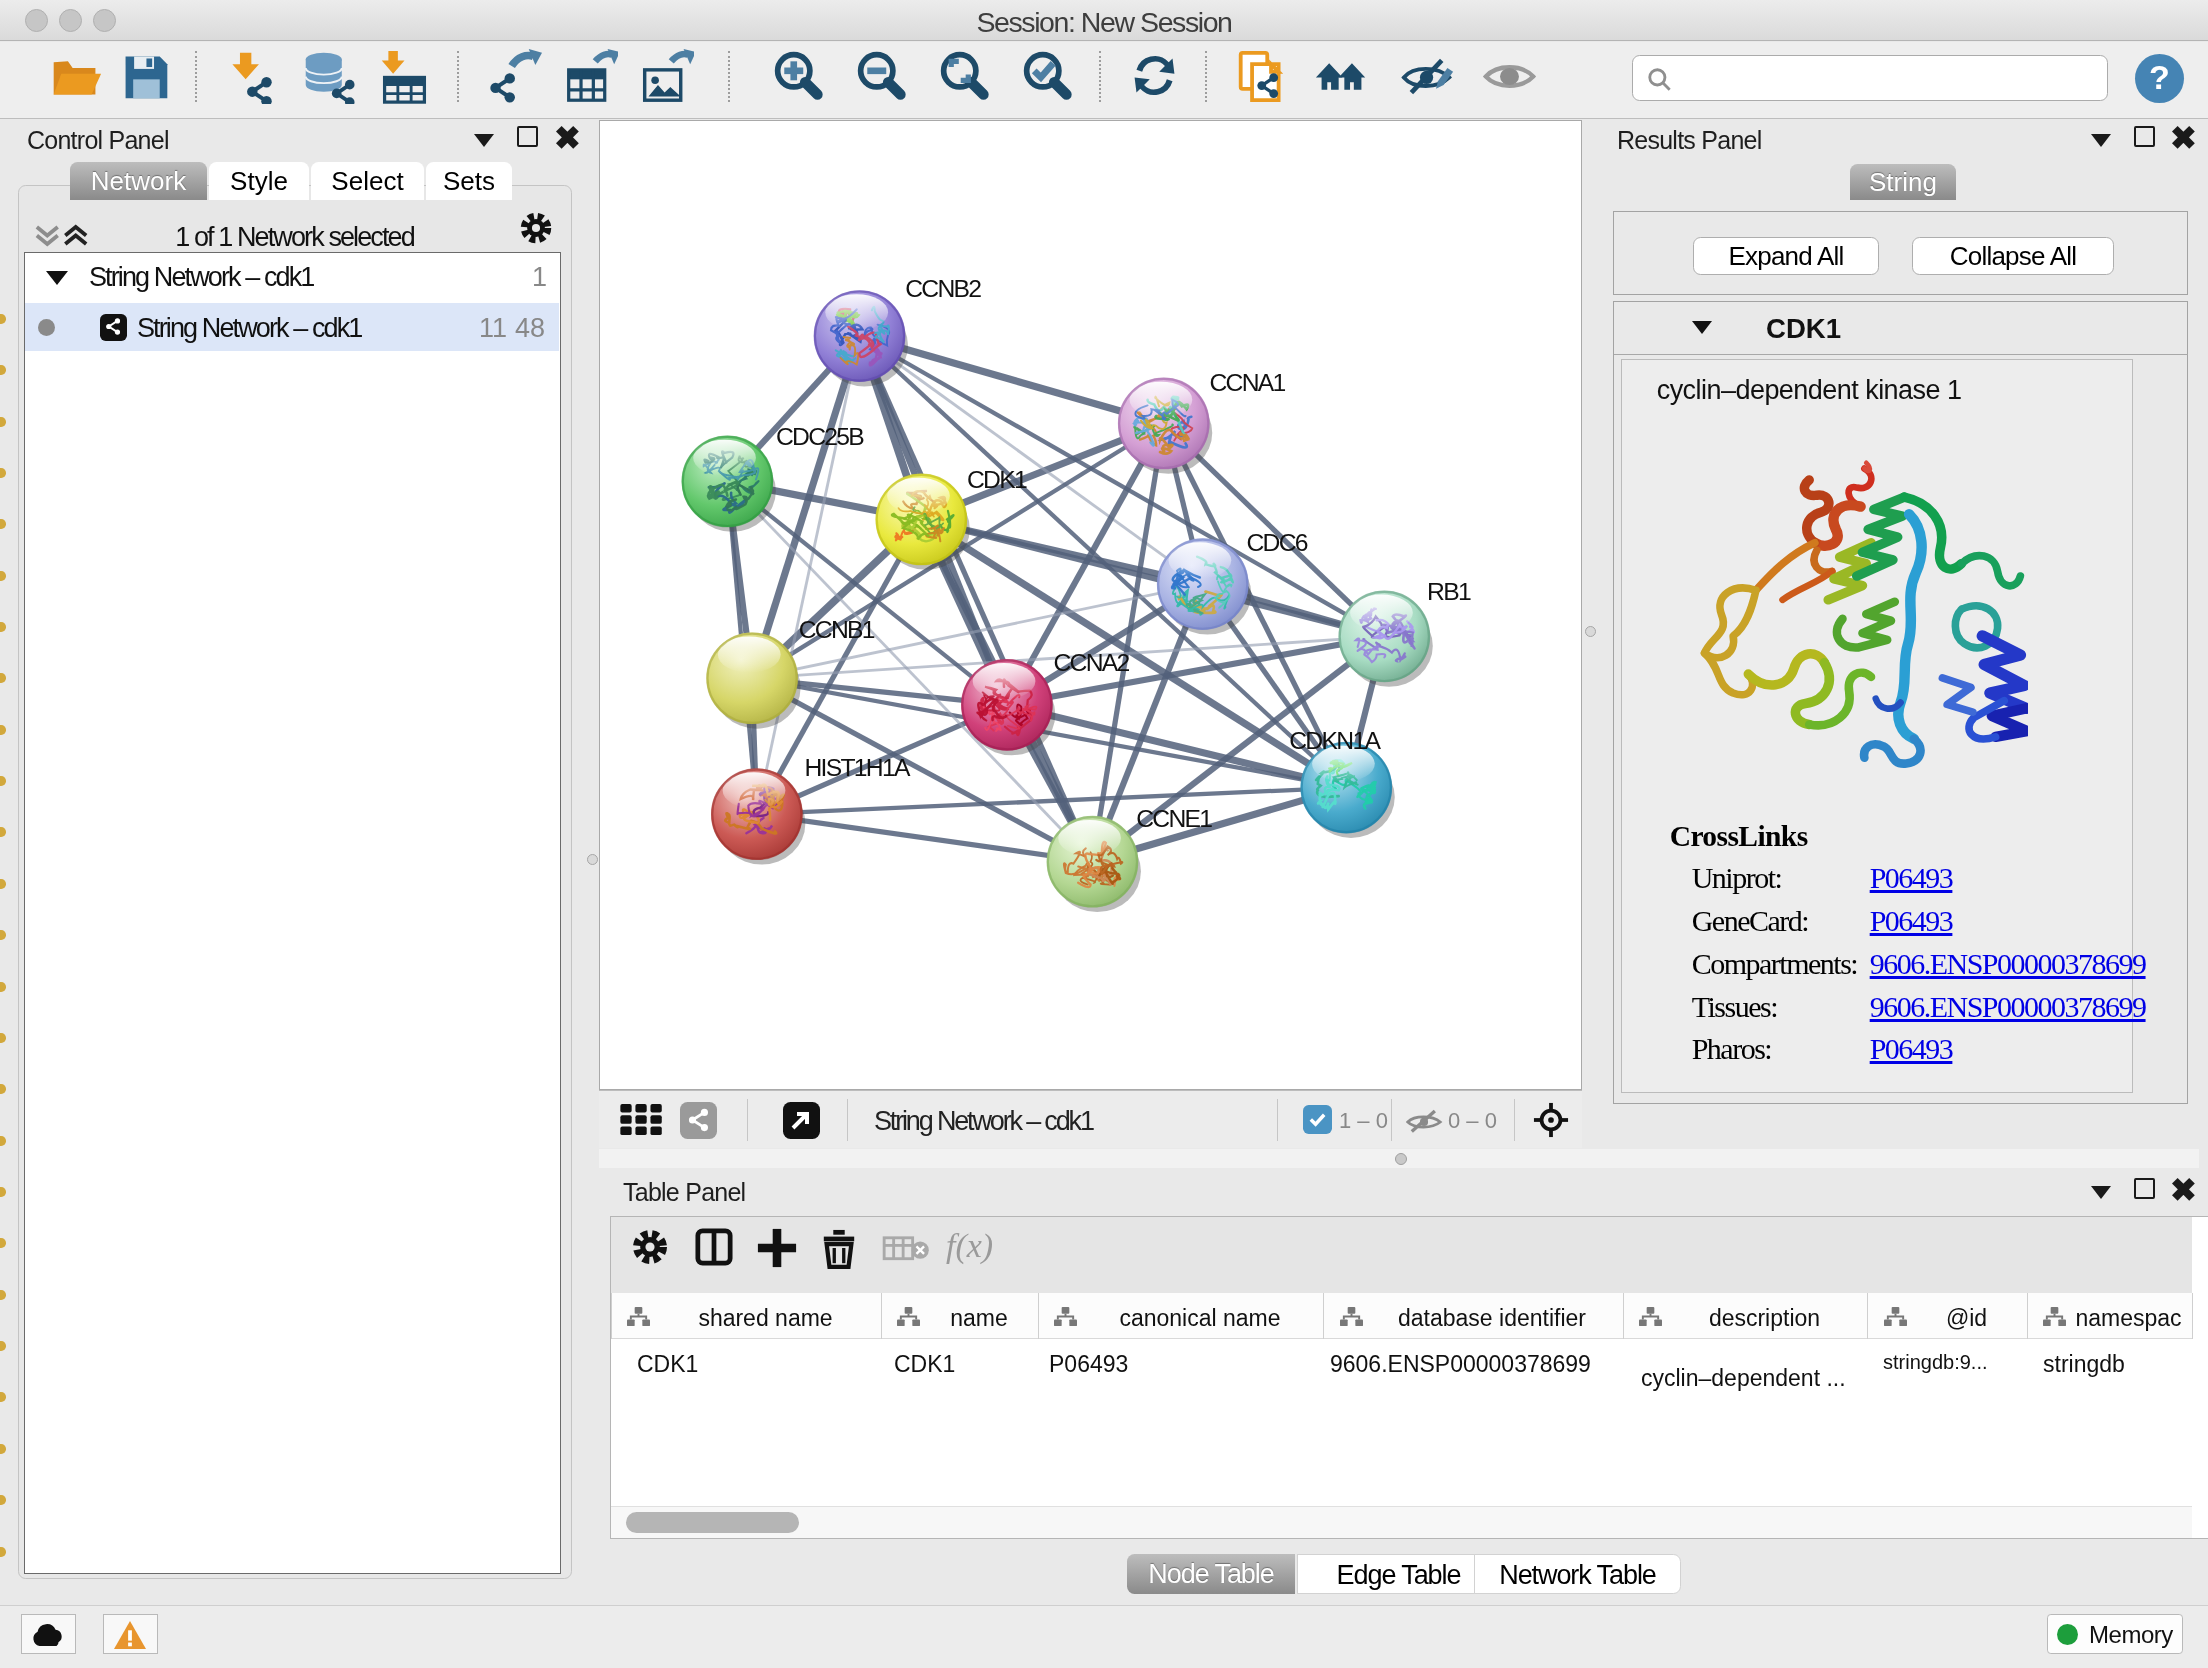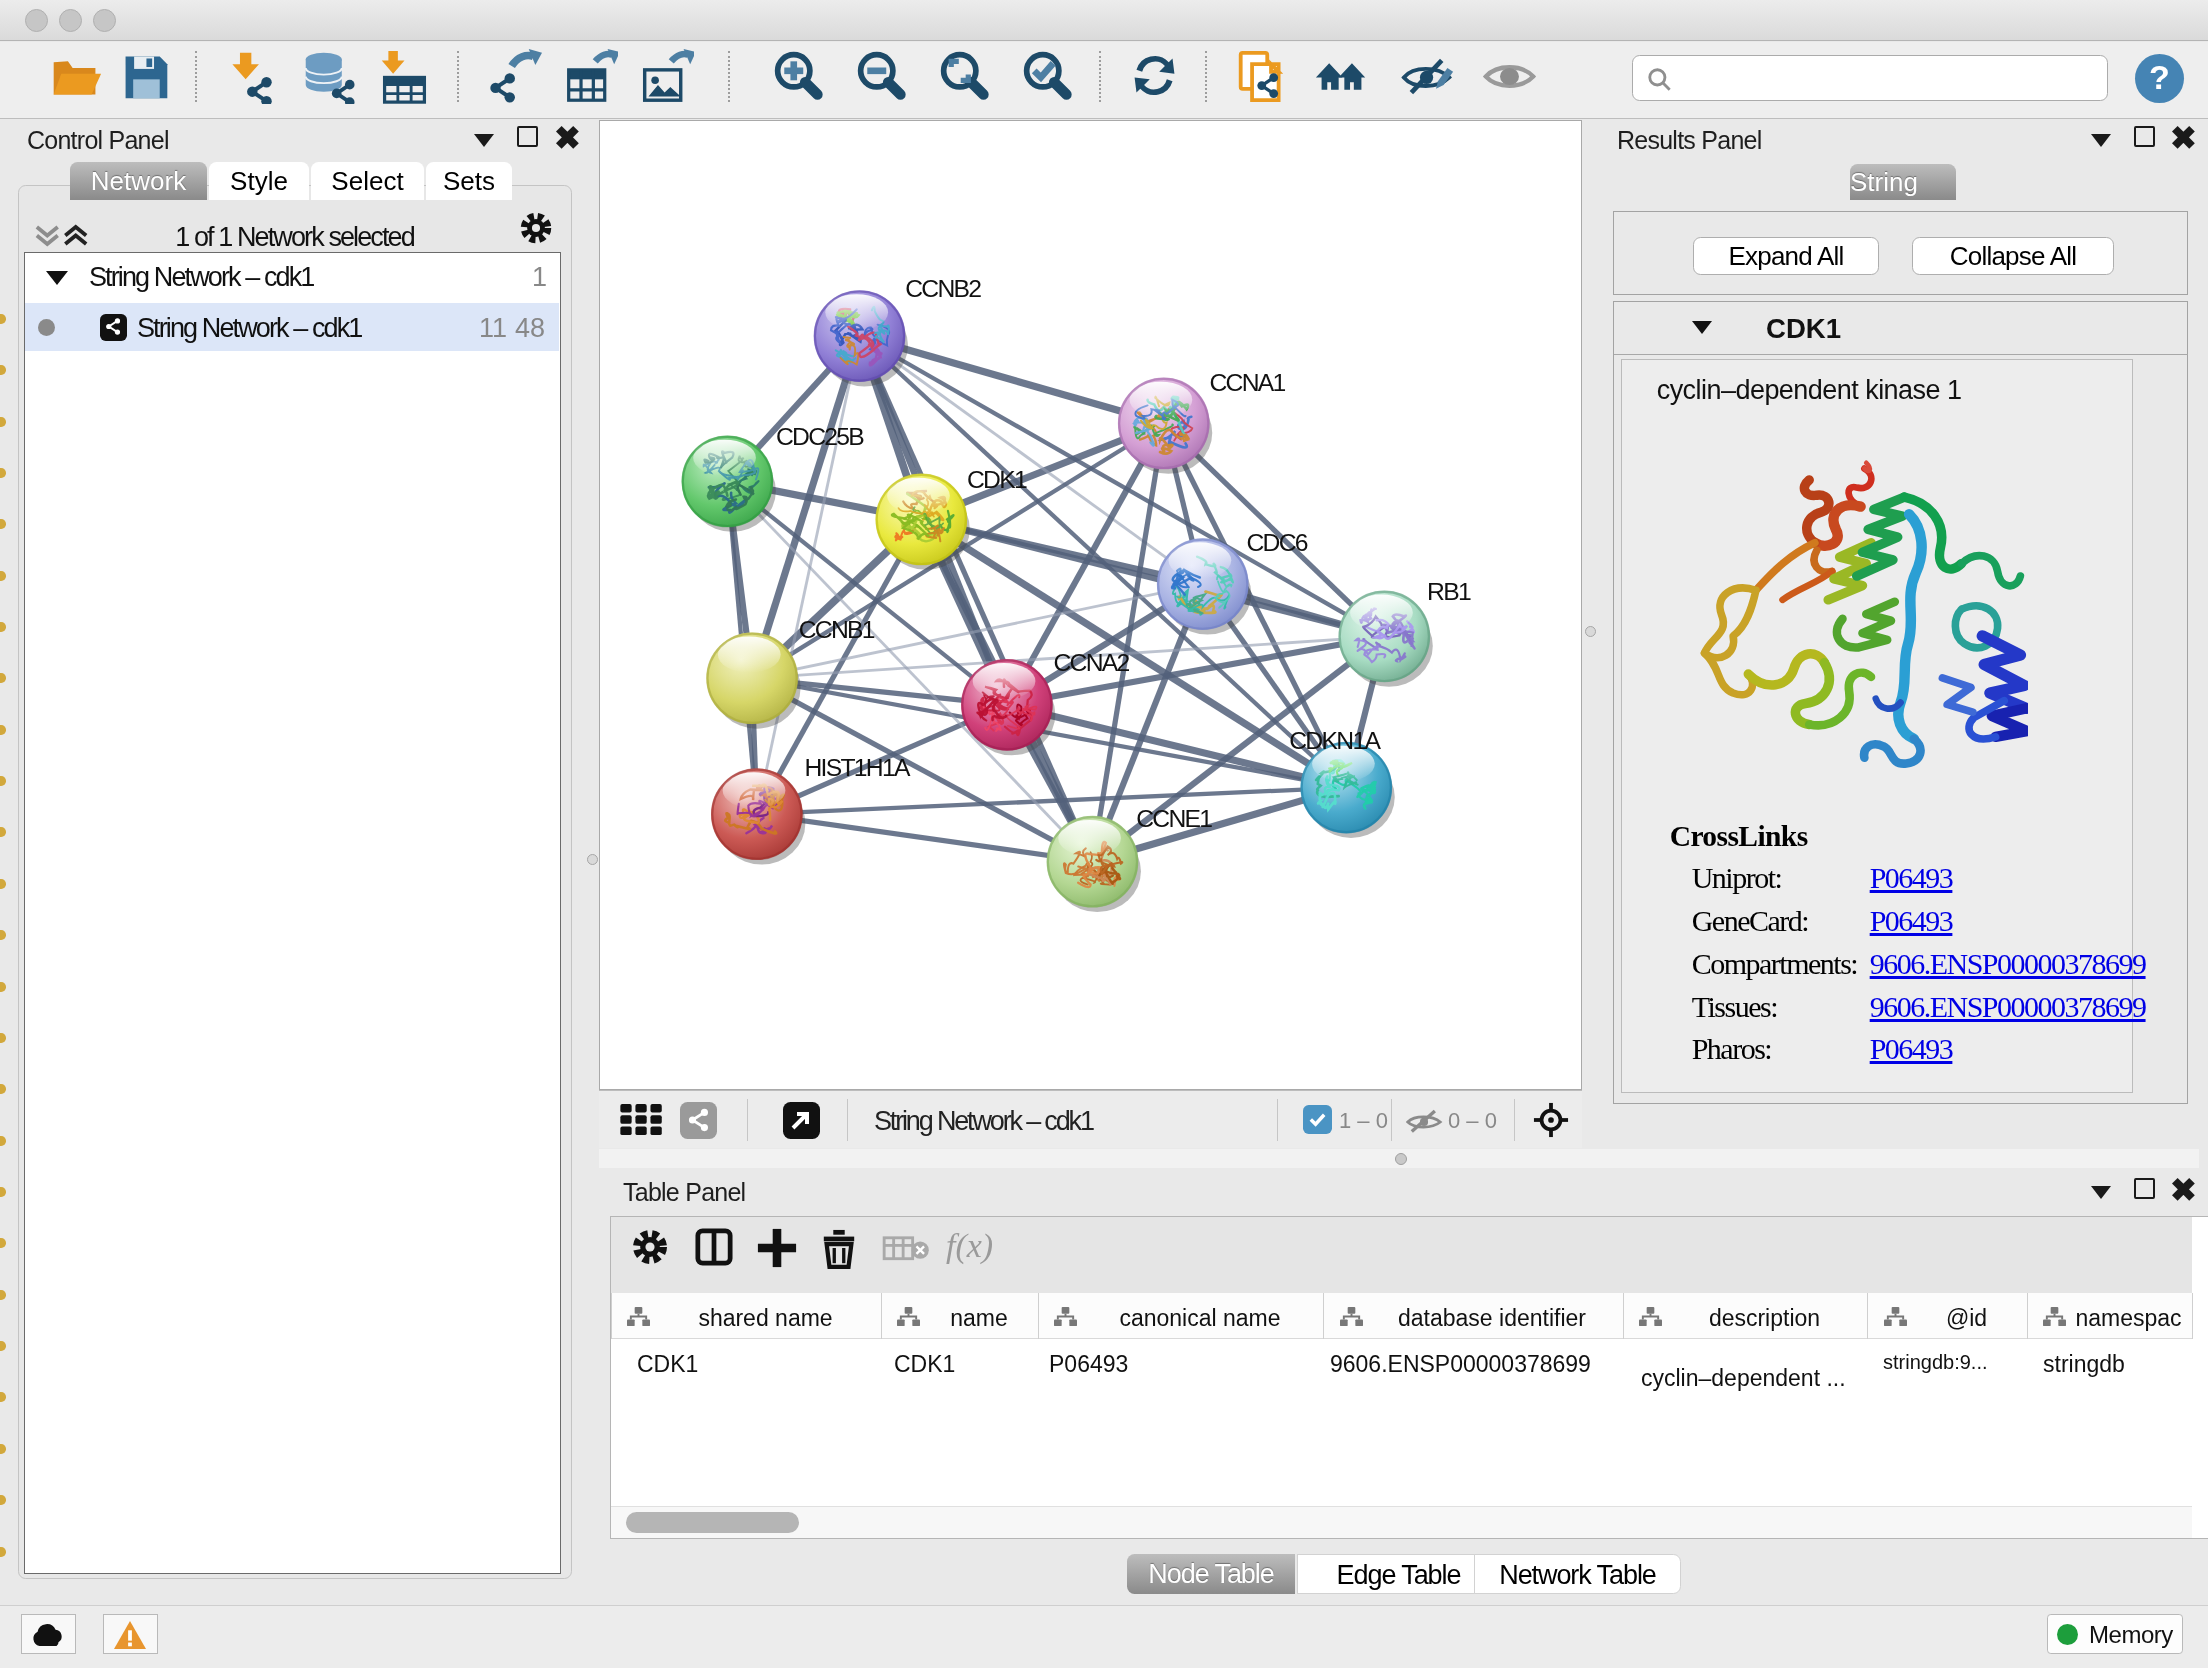--- a/index.html
+++ b/index.html
@@ -1,16 +1,17 @@
 <!DOCTYPE html>
 <html style="font-size:15px"><head><meta charset="utf-8"><style>*{margin:0;padding:0;box-sizing:border-box}body{width:2208px;height:1668px;background:#e9e9e9;font-family:"Liberation Sans",sans-serif;position:relative;overflow:hidden}.abs{position:absolute}.t{letter-spacing:-0.07em}.tab-sel{background:linear-gradient(#bdbdbd,#8a8a8a);color:#fff;text-shadow:0 -1px 1px rgba(0,0,0,0.35)}.ser{font-family:"Liberation Serif",serif;letter-spacing:-0.05em}</style></head><body>
 <div class="abs" style="left:0;top:0;width:2208px;height:41px;background:linear-gradient(#ececec,#dadada);border-bottom:1px solid #b4b4b4">
     <div class="abs" style="left:25px;top:8.6px;width:23px;height:23px;border-radius:50%;background:#c6c6c6;border:1px solid #b0b0b0"></div>
     <div class="abs" style="left:59px;top:8.6px;width:23px;height:23px;border-radius:50%;background:#c6c6c6;border:1px solid #b0b0b0"></div>
     <div class="abs" style="left:93px;top:8.6px;width:23px;height:23px;border-radius:50%;background:#c6c6c6;border:1px solid #b0b0b0"></div>
+    <div class="abs" style="left:0;top:5.7px;width:2208px;text-align:center;font-size:28.5px;color:#3e3e3e;letter-spacing:-0.05em">Session: New Session</div>
   </div>
 <div class="abs" style="left:0;top:42px;width:2208px;height:77px;background:#eeeeee;border-bottom:1px solid #bdbdbd"></div>
 <svg style="position:absolute;left:48px;top:49px" width="55" height="55" viewBox="0 0 58 58">
     <path d="M6 14 L6 48 L50 48 L50 20 L26 20 L21 13 Z" fill="#d9881c"></path>
     <path d="M6 48 L14 26 L56 26 L46 48 Z" fill="#eb9a20"></path>
   </svg>
 <svg style="position:absolute;left:118px;top:49px" width="55" height="55" viewBox="0 0 58 58">
     <path d="M8 8 H44 L52 16 V52 H8 Z" fill="#2d6690"></path>
     <rect x="17" y="8" width="21" height="13" fill="#e8eef2"></rect>
     <rect x="30" y="10" width="6" height="9" fill="#2d6690"></rect>
@@ -523,21 +524,21 @@
       </g>
       <circle cx="19" cy="19" r="3" fill="#111"></circle>
     </svg>
   </div>
 <div class="abs" style="left:599px;top:1149px;width:1600px;height:19px;background:#f2f2f2"></div>
 <div class="abs" style="left:1395px;top:1153px;width:12.4px;height:12.4px;border-radius:50%;background:#c9c9c9;border:1px solid #9f9f9f"></div>
 <div class="abs t" style="left:1617px;top:126px;font-size:25px;color:#1e1e1e;letter-spacing:-0.03em">Results Panel</div>
 <div style="position:absolute;left:2091px;top:134px;width:0;height:0;border-left:10.5px solid transparent;border-right:10.5px solid transparent;border-top:13.3px solid #1a1a1a"></div>
 <div style="position:absolute;left:2134px;top:126px;width:21px;height:21px;border:2.9px solid #1a1a1a;border-radius:1.9px"></div>
 <div style="position:absolute;left:2170px;top:119px;font-size:32px;font-weight:bold;color:#1a1a1a">✖</div>
-<div class="abs tab-sel" style="left:1850px;top:164px;width:106px;height:36px;border-radius:7.6px 7.6px 0 0;font-size:26px;line-height:36px">String</div>
+<div class="abs tab-sel" style="left:1850px;top:164px;width:106px;height:36px;border-radius:7.6px 7.6px 0 0;font-size:26px;text-align:center;line-height:36px">String</div>
 <div class="abs" style="left:1613px;top:211px;width:575px;height:84px;border:1px solid #a3a3a3"></div>
 <div class="abs" style="left:1693px;top:237px;width:186px;height:38px;background:#fff;border:1px solid #aeaeae;border-radius:7.6px;font-size:26px;text-align:center;line-height:36px;letter-spacing:-0.03em">Expand All</div>
 <div class="abs" style="left:1912px;top:237px;width:202px;height:38px;background:#fff;border:1px solid #aeaeae;border-radius:7.6px;font-size:26px;text-align:center;line-height:36px;letter-spacing:-0.03em">Collapse All</div>
 <div class="abs" style="left:1613px;top:301px;width:575px;height:803px;border:1px solid #a3a3a3">
     <div class="abs" style="left:0px;top:0px;width:574px;height:53px;border-bottom:1px solid #a8a8a8"></div>
     <div class="abs" style="left:78px;top:19px;width:0;height:0;border-left:10.5px solid transparent;border-right:10.5px solid transparent;border-top:13.3px solid #111"></div>
     <div class="abs" style="left:152px;top:11.4px;font-size:27.6px;font-weight:bold;color:#111">CDK1</div>
     <div class="abs" style="left:6.7px;top:57px;width:512px;height:734px;background:#ededed;border:1px solid #bbb">
       <div class="abs" style="left:35px;top:15px;font-size:27px;color:#111;letter-spacing:-0.02em">cyclin–dependent kinase 1</div>
       <svg width="352" height="314" viewBox="0 0 370 330" style="position:absolute;left:54px;top:99px">

